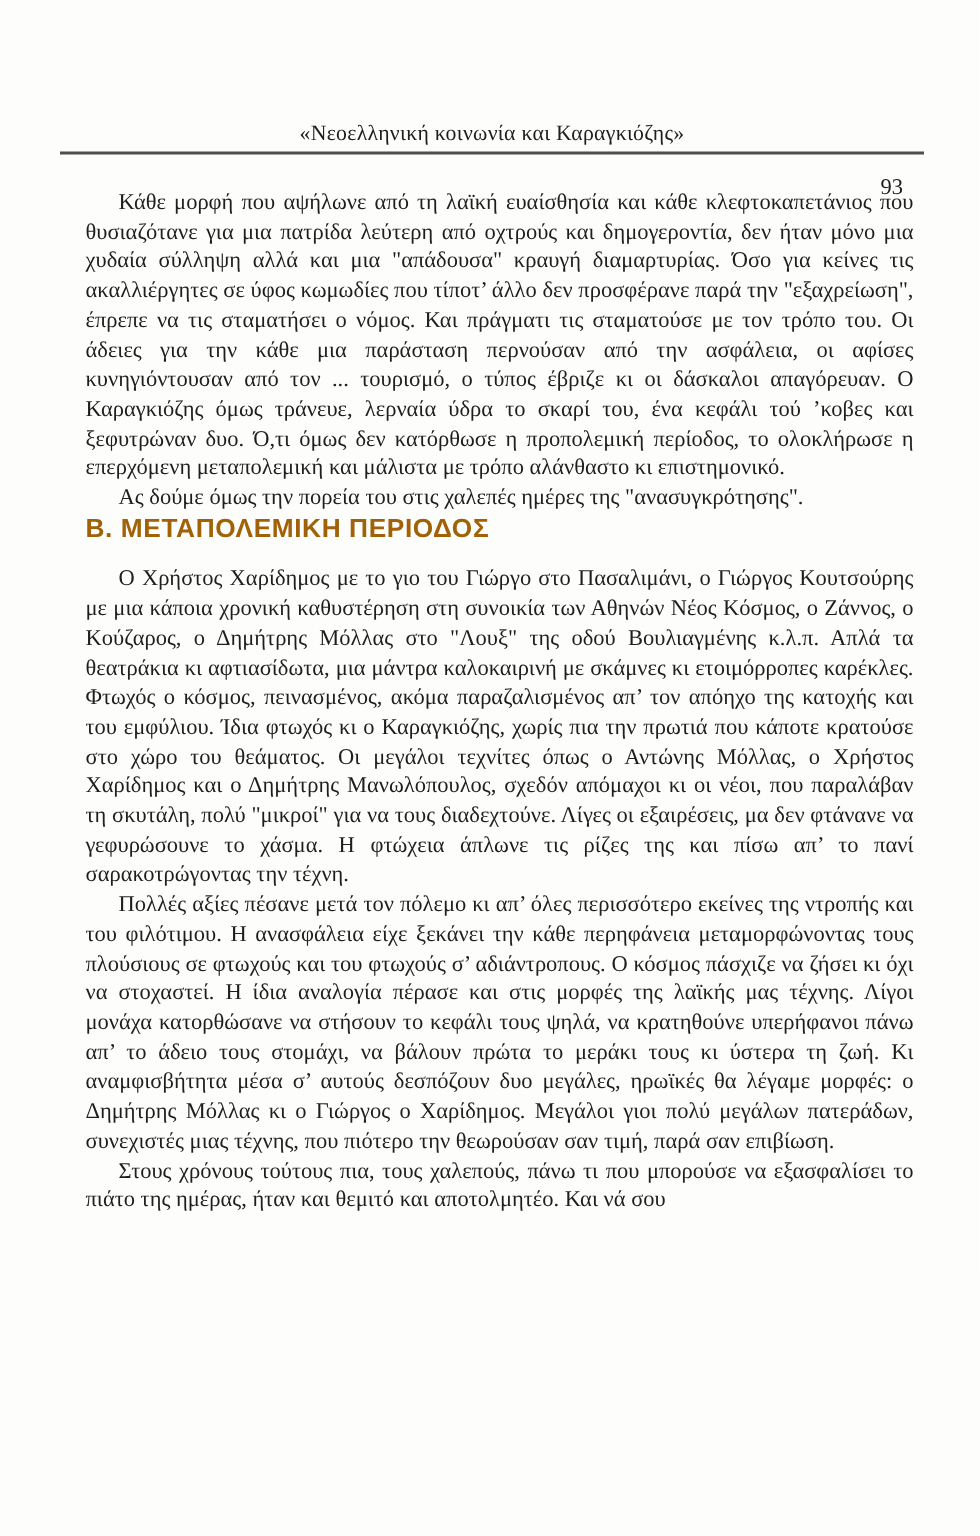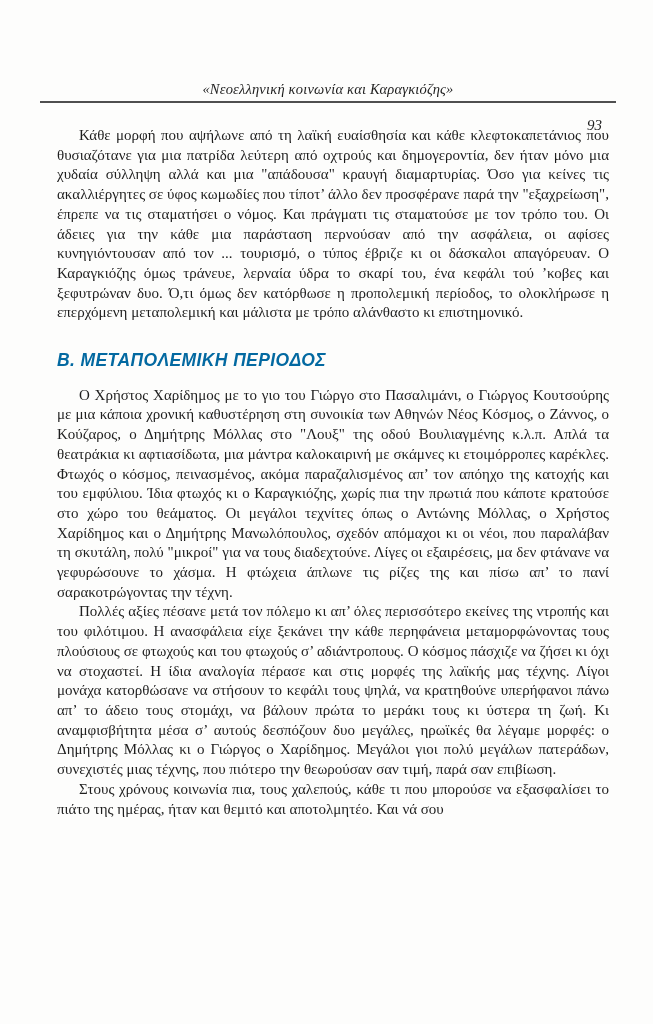--- a/index.html
+++ b/index.html
@@ -18,21 +18,20 @@
   }
   
   .running-head {
     position: absolute;
     left: 40px;
     top: 79px;
     width: 576px;
     height: 22px;
     font-size: 14.5px;
     line-height: 20px;
-    font-style: italic;
   }
   .head-title {
     display: block;
     text-align: center;
     letter-spacing: 0.2px;
   }
   .head-page-num {
     position: absolute;
     right: 14px;
     top: 0;
@@ -55,42 +54,42 @@
     width: 552px;
     font-size: 15px;
     line-height: 19.7px;
     text-align: justify;
   }
   .body-text p {
     margin: 0;
     text-indent: 22px;
   }
   .section-heading {
-    margin: 28px 0 15px 0;
+    margin: 0 0 15px 0;
     font-family: "Liberation Sans", "DejaVu Sans", sans-serif;
-    font-style: italic;
     font-weight: bold;
     font-size: 17.5px;
     letter-spacing: 0.4px;
-    color: #0369a1;
+    color: #a16207;
   }
 </style>
 </head>
 <body>
 
 <div class="page">
 
   <header class="running-head">
     <span class="head-title">«Νεοελληνική κοινωνία και Καραγκιόζης»</span>
     <span class="head-page-num">93</span>
   </header>
 
   <div class="head-rule"></div>
 
   <main class="body-text">
     <p>Κάθε μορφή που αψήλωνε από τη λαϊκή ευαίσθησία και κάθε κλεφτοκαπετάνιος που θυσιαζότανε για μια πατρίδα λεύτερη από οχτρούς και δημογεροντία, δεν ήταν μόνο μια χυδαία σύλληψη αλλά και μια "απάδουσα" κραυγή διαμαρτυρίας. Όσο για κείνες τις ακαλλιέργητες σε ύφος κωμωδίες που τίποτ’ άλλο δεν προσφέρανε παρά την "εξαχρείωση", έπρεπε να τις σταματήσει ο νόμος. Και πράγματι τις σταματούσε με τον τρόπο του. Οι άδειες για την κάθε μια παράσταση περνούσαν από την ασφάλεια, οι αφίσες κυνηγιόντουσαν από τον ... τουρισμό, ο τύπος έβριζε κι οι δάσκαλοι απαγόρευαν. Ο Καραγκιόζης όμως τράνευε, λερναία ύδρα το σκαρί του, ένα κεφάλι τού ’κοβες και ξεφυτρώναν δυο. Ό,τι όμως δεν κατόρθωσε η προπολεμική περίοδος, το ολοκλήρωσε η επερχόμενη μεταπολεμική και μάλιστα με τρόπο αλάνθαστο κι επιστημονικό.</p>
+    <p>Ας δούμε όμως την πορεία του στις χαλεπές ημέρες της "ανασυγκρότησης".</p>
     <h2 class="section-heading">Β. ΜΕΤΑΠΟΛΕΜΙΚΗ ΠΕΡΙΟΔΟΣ</h2>
     <p>Ο Χρήστος Χαρίδημος με το γιο του Γιώργο στο Πασαλιμάνι, ο Γιώργος Κουτσούρης με μια κάποια χρονική καθυστέρηση στη συνοικία των Αθηνών Νέος Κόσμος, ο Ζάννος, ο Κούζαρος, ο Δημήτρης Μόλλας στο "Λουξ" της οδού Βουλιαγμένης κ.λ.π. Απλά τα θεατράκια κι αφτιασίδωτα, μια μάντρα καλοκαιρινή με σκάμνες κι ετοιμόρροπες καρέκλες. Φτωχός ο κόσμος, πεινασμένος, ακόμα παραζαλισμένος απ’ τον απόηχο της κατοχής και του εμφύλιου. Ίδια φτωχός κι ο Καραγκιόζης, χωρίς πια την πρωτιά που κάποτε κρατούσε στο χώρο του θεάματος. Οι μεγάλοι τεχνίτες όπως ο Αντώνης Μόλλας, ο Χρήστος Χαρίδημος και ο Δημήτρης Μανωλόπουλος, σχεδόν απόμαχοι κι οι νέοι, που παραλάβαν τη σκυτάλη, πολύ "μικροί" για να τους διαδεχτούνε. Λίγες οι εξαιρέσεις, μα δεν φτάνανε να γεφυρώσουνε το χάσμα. Η φτώχεια άπλωνε τις ρίζες της και πίσω απ’ το πανί σαρακοτρώγοντας την τέχνη.</p>
     <p>Πολλές αξίες πέσανε μετά τον πόλεμο κι απ’ όλες περισσότερο εκείνες της ντροπής και του φιλότιμου. Η ανασφάλεια είχε ξεκάνει την κάθε περηφάνεια μεταμορφώνοντας τους πλούσιους σε φτωχούς και του φτωχούς σ’ αδιάντροπους. Ο κόσμος πάσχιζε να ζήσει κι όχι να στοχαστεί. Η ίδια αναλογία πέρασε και στις μορφές της λαϊκής μας τέχνης. Λίγοι μονάχα κατορθώσανε να στήσουν το κεφάλι τους ψηλά, να κρατηθούνε υπερήφανοι πάνω απ’ το άδειο τους στομάχι, να βάλουν πρώτα το μεράκι τους κι ύστερα τη ζωή. Κι αναμφισβήτητα μέσα σ’ αυτούς δεσπόζουν δυο μεγάλες, ηρωϊκές θα λέγαμε μορφές: ο Δημήτρης Μόλλας κι ο Γιώργος ο Χαρίδημος. Μεγάλοι γιοι πολύ μεγάλων πατεράδων, συνεχιστές μιας τέχνης, που πιότερο την θεωρούσαν σαν τιμή, παρά σαν επιβίωση.</p>
-    <p>Στους χρόνους κοινωνία πια, τους χαλεπούς, κάθε τι που μπορούσε να εξασφαλίσει το πιάτο της ημέρας, ήταν και θεμιτό και αποτολμητέο. Και νά σου</p>
+    <p>Στους χρόνους τούτους πια, τους χαλεπούς, πάνω τι που μπορούσε να εξασφαλίσει το πιάτο της ημέρας, ήταν και θεμιτό και αποτολμητέο. Και νά σου</p>
   </main>
 
 </div>
 
 </body></html>

